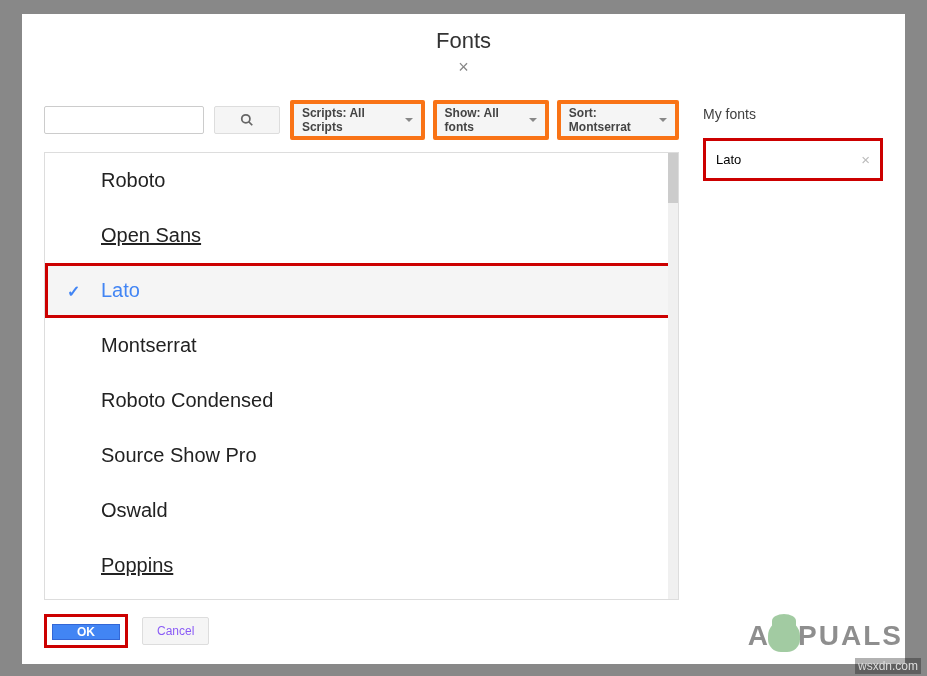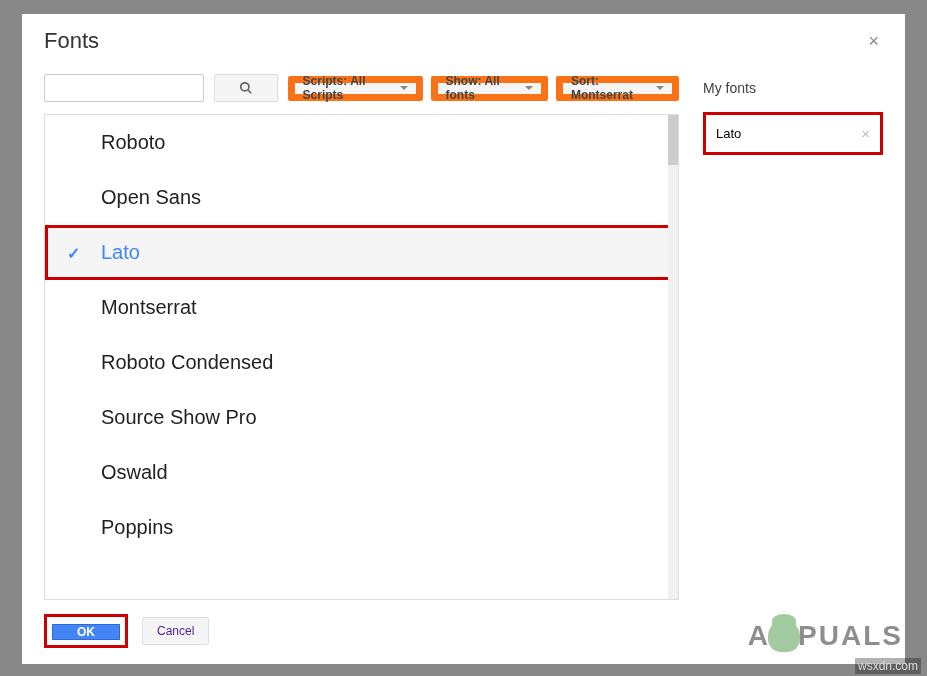--- a/index.html
+++ b/index.html
@@ -19,20 +19,21 @@
       bottom: 12px;
       background: #fff;
       display: flex;
       flex-direction: column;
     }
     .dialog-header {
       display: flex;
       justify-content: space-between;
       align-items: center;
       padding: 14px 22px 10px 22px;
+      flex-direction: column;
     }
     .dialog-title {
       font-size: 22px;
       color: #333;
       font-weight: 400;
     }
     .close-btn {
       font-size: 18px;
       color: #888;
       cursor: pointer;
@@ -80,22 +81,22 @@
       justify-content: center;
       cursor: pointer;
       border-radius: 2px;
     }
     .filter-group {
       margin-left: auto;
       display: flex;
       gap: 8px;
     }
     .dropdown {
-      height: 25px;
-      border: 7px solid #f97316;
+      height: 40px;
+      border: 4px solid #f97316;
       background: #f5f5f5;
       padding: 0 8px;
       font-size: 12px;
       font-weight: bold;
       color: #444;
       display: flex;
       align-items: center;
       gap: 5px;
       cursor: pointer;
       border-radius: 2px;
@@ -191,21 +192,21 @@
       font-size: 12px;
       font-weight: bold;
       cursor: pointer;
     }
     .btn-cancel {
       background: #f5f5f5;
       border: 1px solid #ddd;
       height: 28px;
       padding: 0 14px;
       font-size: 12px;
-      color: #4c1d95;
+      color: #8b5cf6;
       cursor: pointer;
       border-radius: 2px;
     }
     .watermark {
       position: absolute;
       right: 24px;
       bottom: 24px;
       font-size: 28px;
       font-weight: bold;
       color: #444;
@@ -236,27 +237,27 @@
       position: absolute;
       bottom: 2px;
       right: 6px;
       font-size: 12px;
       color: #ddd;
       background: rgba(0,0,0,0.3);
       padding: 1px 3px;
     }
     
     .ff-roboto { font-family: Arial, sans-serif; }
-    .ff-opensans { font-family: "Segoe UI", Arial, sans-serif; }
+    .ff-opensans { font-family: "Segoe UI", Arial, sans-serif; text-decoration: underline; }
     .ff-lato { font-family: "Segoe UI", Arial, sans-serif; }
     .ff-montserrat { font-family: Arial, sans-serif; }
     .ff-robotocond { font-family: "Arial Narrow", Arial, sans-serif; }
     .ff-sourcesans { font-family: Arial, sans-serif; }
     .ff-oswald { font-family: "Arial Narrow", Arial, sans-serif; font-weight: normal; font-stretch: condensed; }
-    .ff-poppins { font-family: Arial, sans-serif; }
+    .ff-poppins { font-family: Arial, sans-serif; text-decoration: underline; }
   </style>
 </head>
 <body>
 
 <div class="dialog">
   <div class="dialog-header">
     <div class="dialog-title">Fonts</div>
     <div class="close-btn">×</div>
   </div>
 

